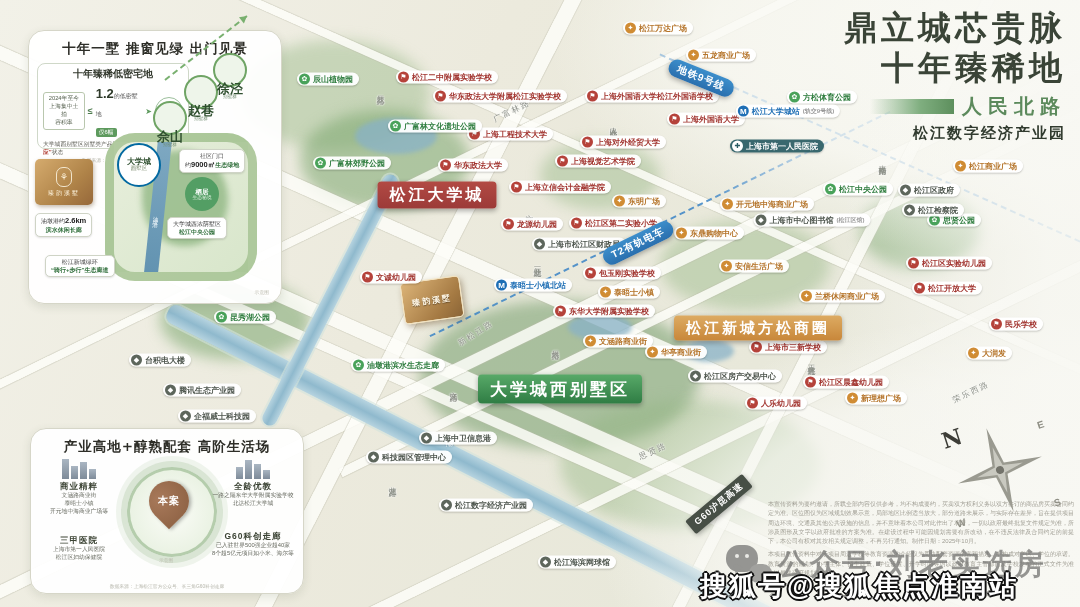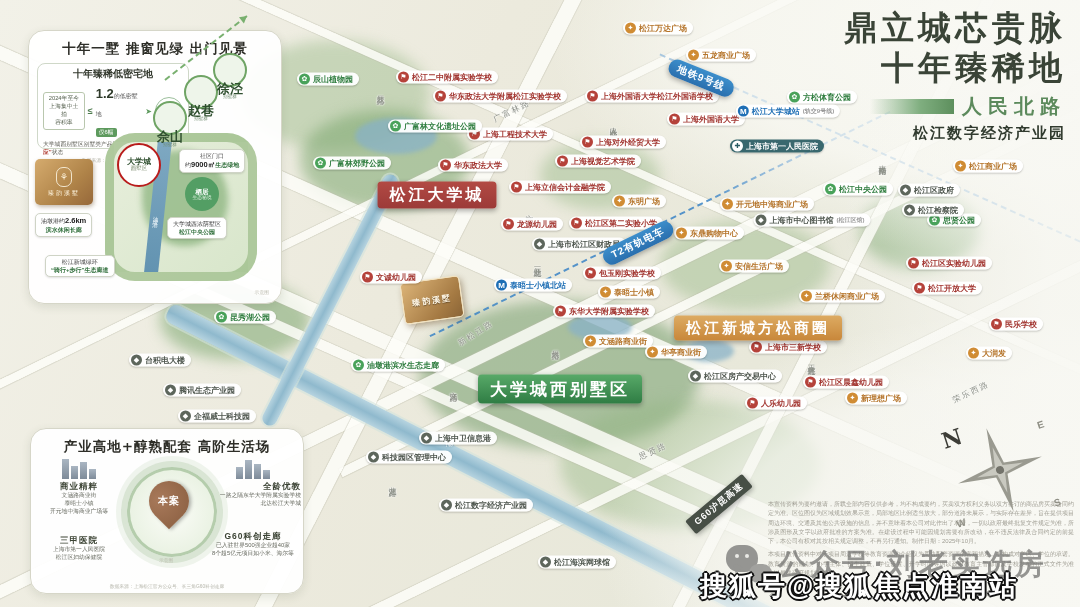--- a/index.html
+++ b/index.html
@@ -73,21 +73,21 @@
   .esrc{font-size:4.8px;color:#b5b5aa;text-align:center;margin-top:1px;}
   .beltarrow{position:absolute;left:136px;top:48px;width:104px;height:0;border-top:2px dashed #79b06f;transform:rotate(-38deg);transform-origin:left center;}
   .beltarrow:after{content:"";position:absolute;right:-4px;top:-5px;border:4px solid transparent;border-left:7px solid #79b06f;}
   .bcirc{position:absolute;width:30px;height:30px;border-radius:50%;background:#eef5ea;border:2px solid #6fa465;display:flex;flex-direction:column;align-items:center;justify-content:center;line-height:1;z-index:2;}
   .bcirc .n{font-size:13px;font-weight:bold;color:#2f4f2f;margin-top:42px;}
   .bcirc .s{font-size:4.6px;color:#6d8a6d;}
   .ring{position:absolute;left:76px;top:102px;width:152px;height:148px;border:9px solid rgba(133,173,112,.55);border-radius:30px;background:linear-gradient(135deg,#e7eedb,#d8e6cb);box-sizing:border-box;overflow:hidden;}
   .ring .greenblob{position:absolute;left:28px;top:8px;width:86px;height:96px;background:rgba(110,160,96,.55);border-radius:45% 55% 50% 50%;filter:blur(3px);}
   .ring .band{position:absolute;left:36px;top:-6px;width:14px;height:160px;background:linear-gradient(180deg,#7fa9c2,#5d8fae);transform:rotate(6deg);display:flex;align-items:center;justify-content:center;}
   .ring .band span{writing-mode:vertical-rl;color:#eef6fa;font-size:5.5px;letter-spacing:3px;}
-  .zonecirc{position:absolute;left:88px;top:112px;width:40px;height:40px;background:#fff;border:2px solid #b91c1c;border-radius:50%;display:flex;flex-direction:column;align-items:center;justify-content:center;line-height:1.05;z-index:3;}
+  .zonecirc{position:absolute;left:88px;top:112px;width:40px;height:40px;background:#fff;border:2px solid #0369a1;border-radius:50%;display:flex;flex-direction:column;align-items:center;justify-content:center;line-height:1.05;z-index:3;}
   .zonecirc .n{font-size:8px;font-weight:bold;color:#2f4f2f;}
   .zonecirc .s{font-size:5.5px;color:#7a8a6d;}
   .ecocirc{position:absolute;left:156px;top:146px;width:34px;height:34px;background:rgba(76,155,95,.92);border-radius:50%;display:flex;flex-direction:column;align-items:center;justify-content:center;line-height:1.1;z-index:3;}
   .ecocirc .a{color:#fff;font-size:6.5px;font-weight:bold;}
   .ecocirc .b{color:#e3f2e3;font-size:4.8px;}
   .callout{position:absolute;background:#fff;border:1px solid #cfd4c6;border-radius:5px;padding:2px 5px;font-size:6px;color:#444;line-height:1.35;text-align:center;box-shadow:0 1px 2px rgba(0,0,0,.12);z-index:4;white-space:nowrap;}
   .callout b{color:#2f6e3a;}
   .callout .big{font-size:7.5px;color:#222;}
   .goldcard{position:absolute;left:6px;top:128px;width:58px;height:46px;border-radius:5px;
     background:linear-gradient(135deg,#d5ab6e,#b08449 60%,#96683a);box-shadow:1px 2px 4px rgba(90,60,20,.35);
@@ -527,21 +527,21 @@
           <i style="height:20px"></i>
           <i style="height:13px"></i>
           <i style="height:17px"></i>
           <i style="height:10px"></i>
         </div>
       <div class="qt">商业精粹</div>
       <div class="ql">文涵路商业街</div>
       <div class="ql">泰晤士小镇</div>
       <div class="ql">开元地中海商业广场等</div>
     </div>
-    <div class="quad" style="left:174px;top:28px;text-align:right;">
+    <div class="quad" style="left:174px;top:28px;">
       <div class="bldg">
           <i style="height:12px"></i>
           <i style="height:19px"></i>
           <i style="height:15px"></i>
           <i style="height:9px"></i>
         </div>
       <div class="qt">全龄优教</div>
       <div class="ql">一路之隔东华大学附属实验学校</div>
       <div class="ql">北达松江大学城</div>
     </div>

